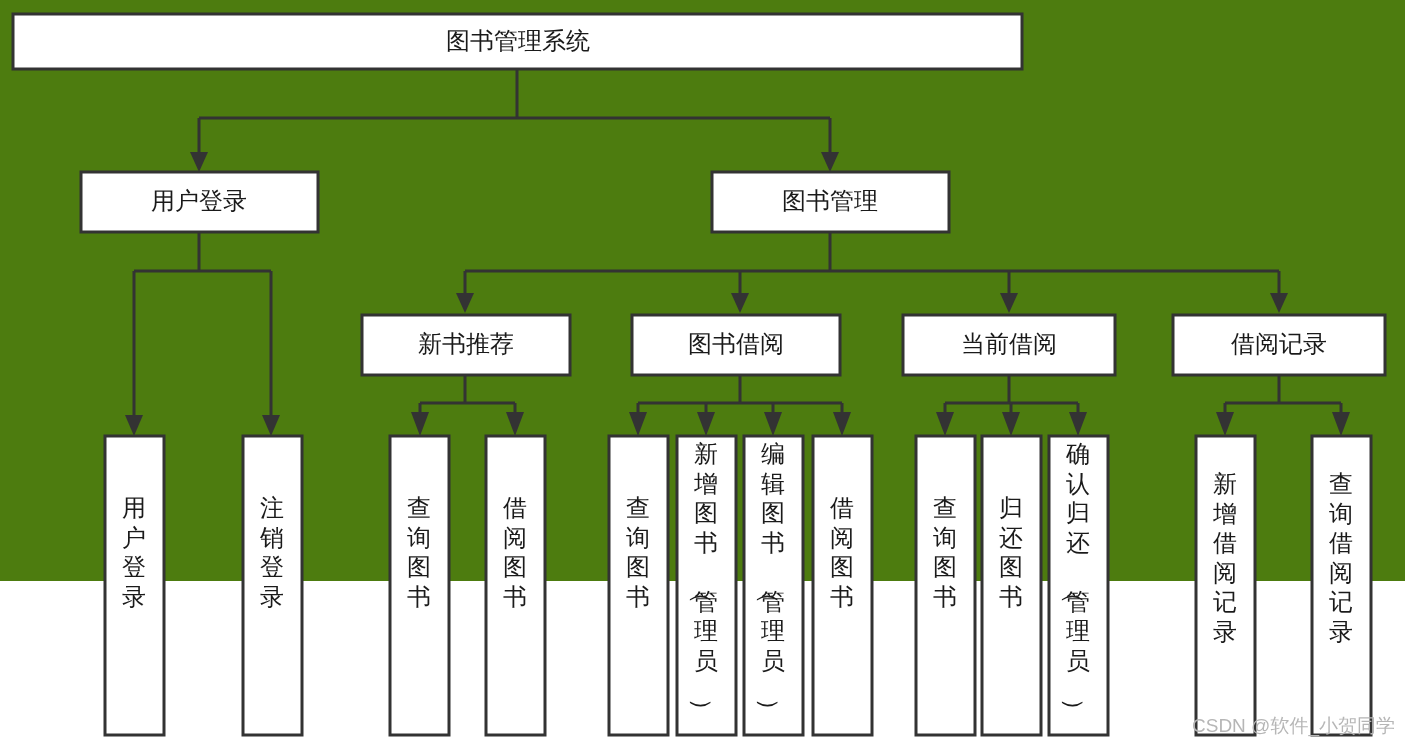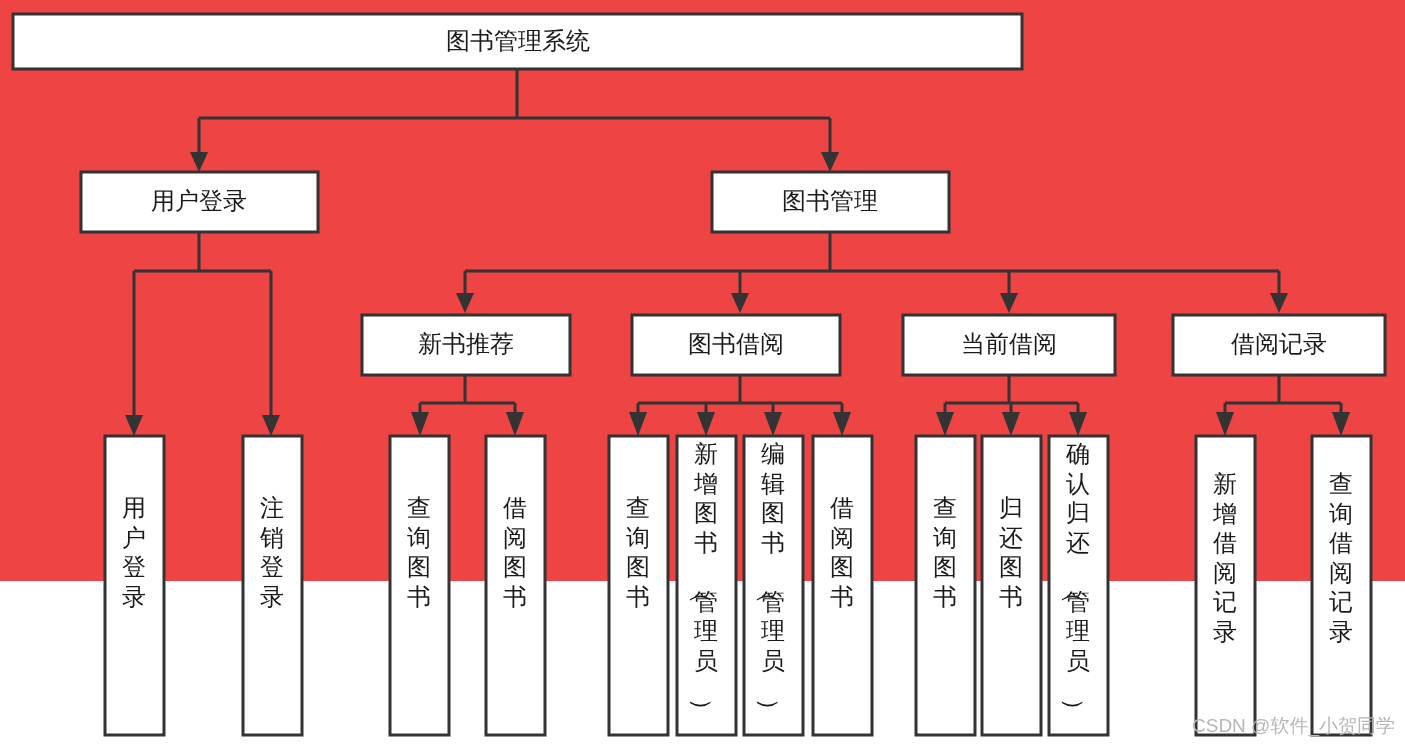--- a/index.html
+++ b/index.html
@@ -11,21 +11,21 @@
   body {
     width: 1405px;
     height: 747px;
     font-family: "Liberation Sans", "DejaVu Sans", sans-serif;
     overflow: hidden;
   }
   #diagram-root {
     position: relative;
     width: 1405px;
     height: 581px;
-    background: #ef4444;
+    background: #4d7c0f;
   }
   svg#flowchart {
     display: block;
     width: 1405px;
     height: 747px;
   }
   .node-box {
     fill: #ffffff;
     stroke: #333333;
     stroke-width: 3;

